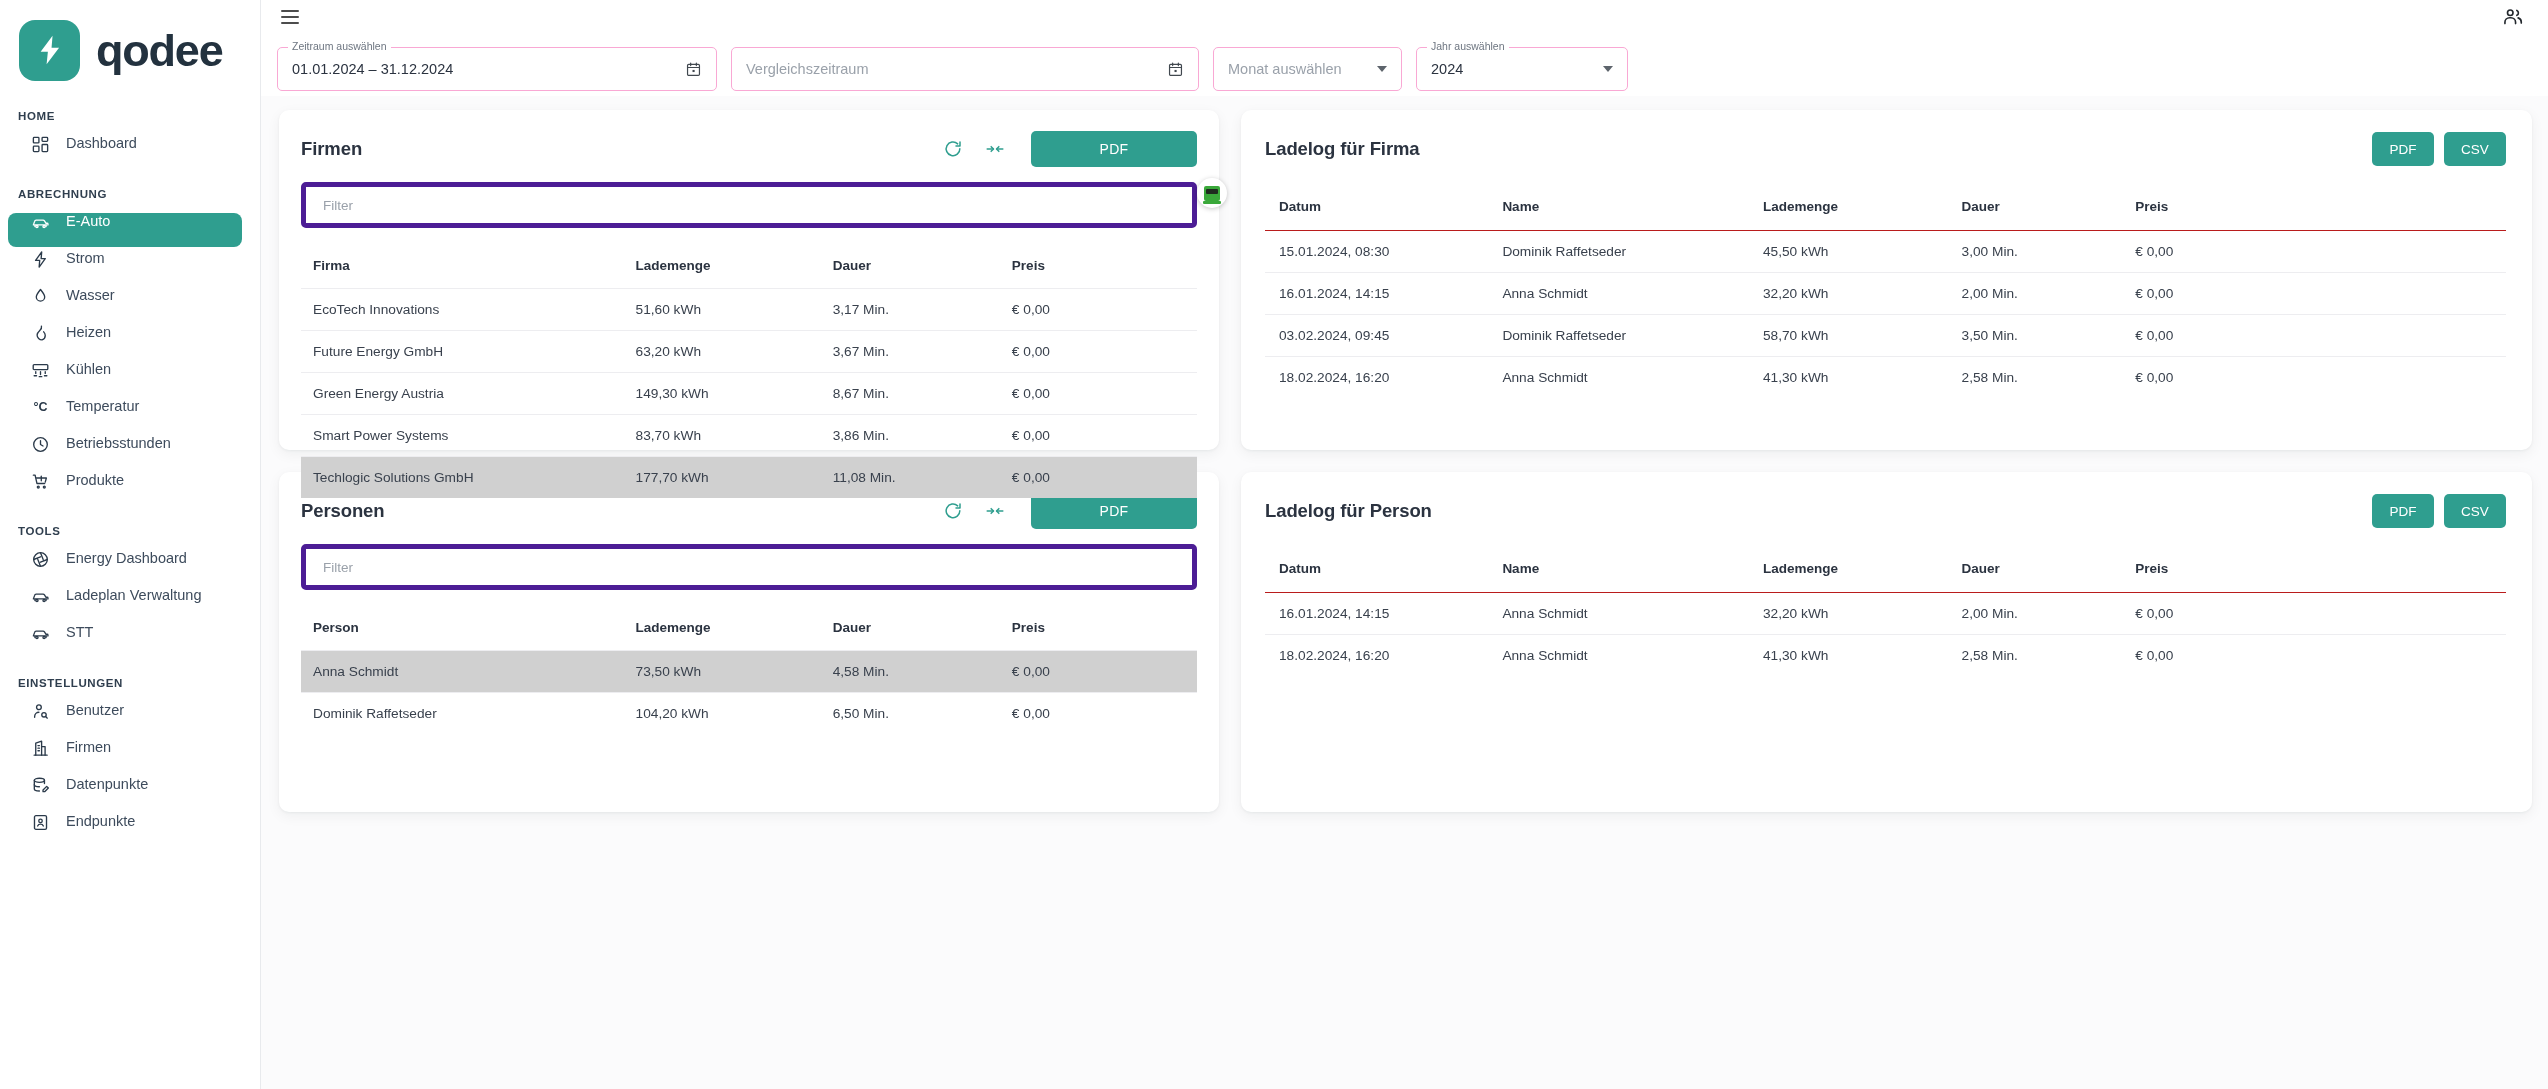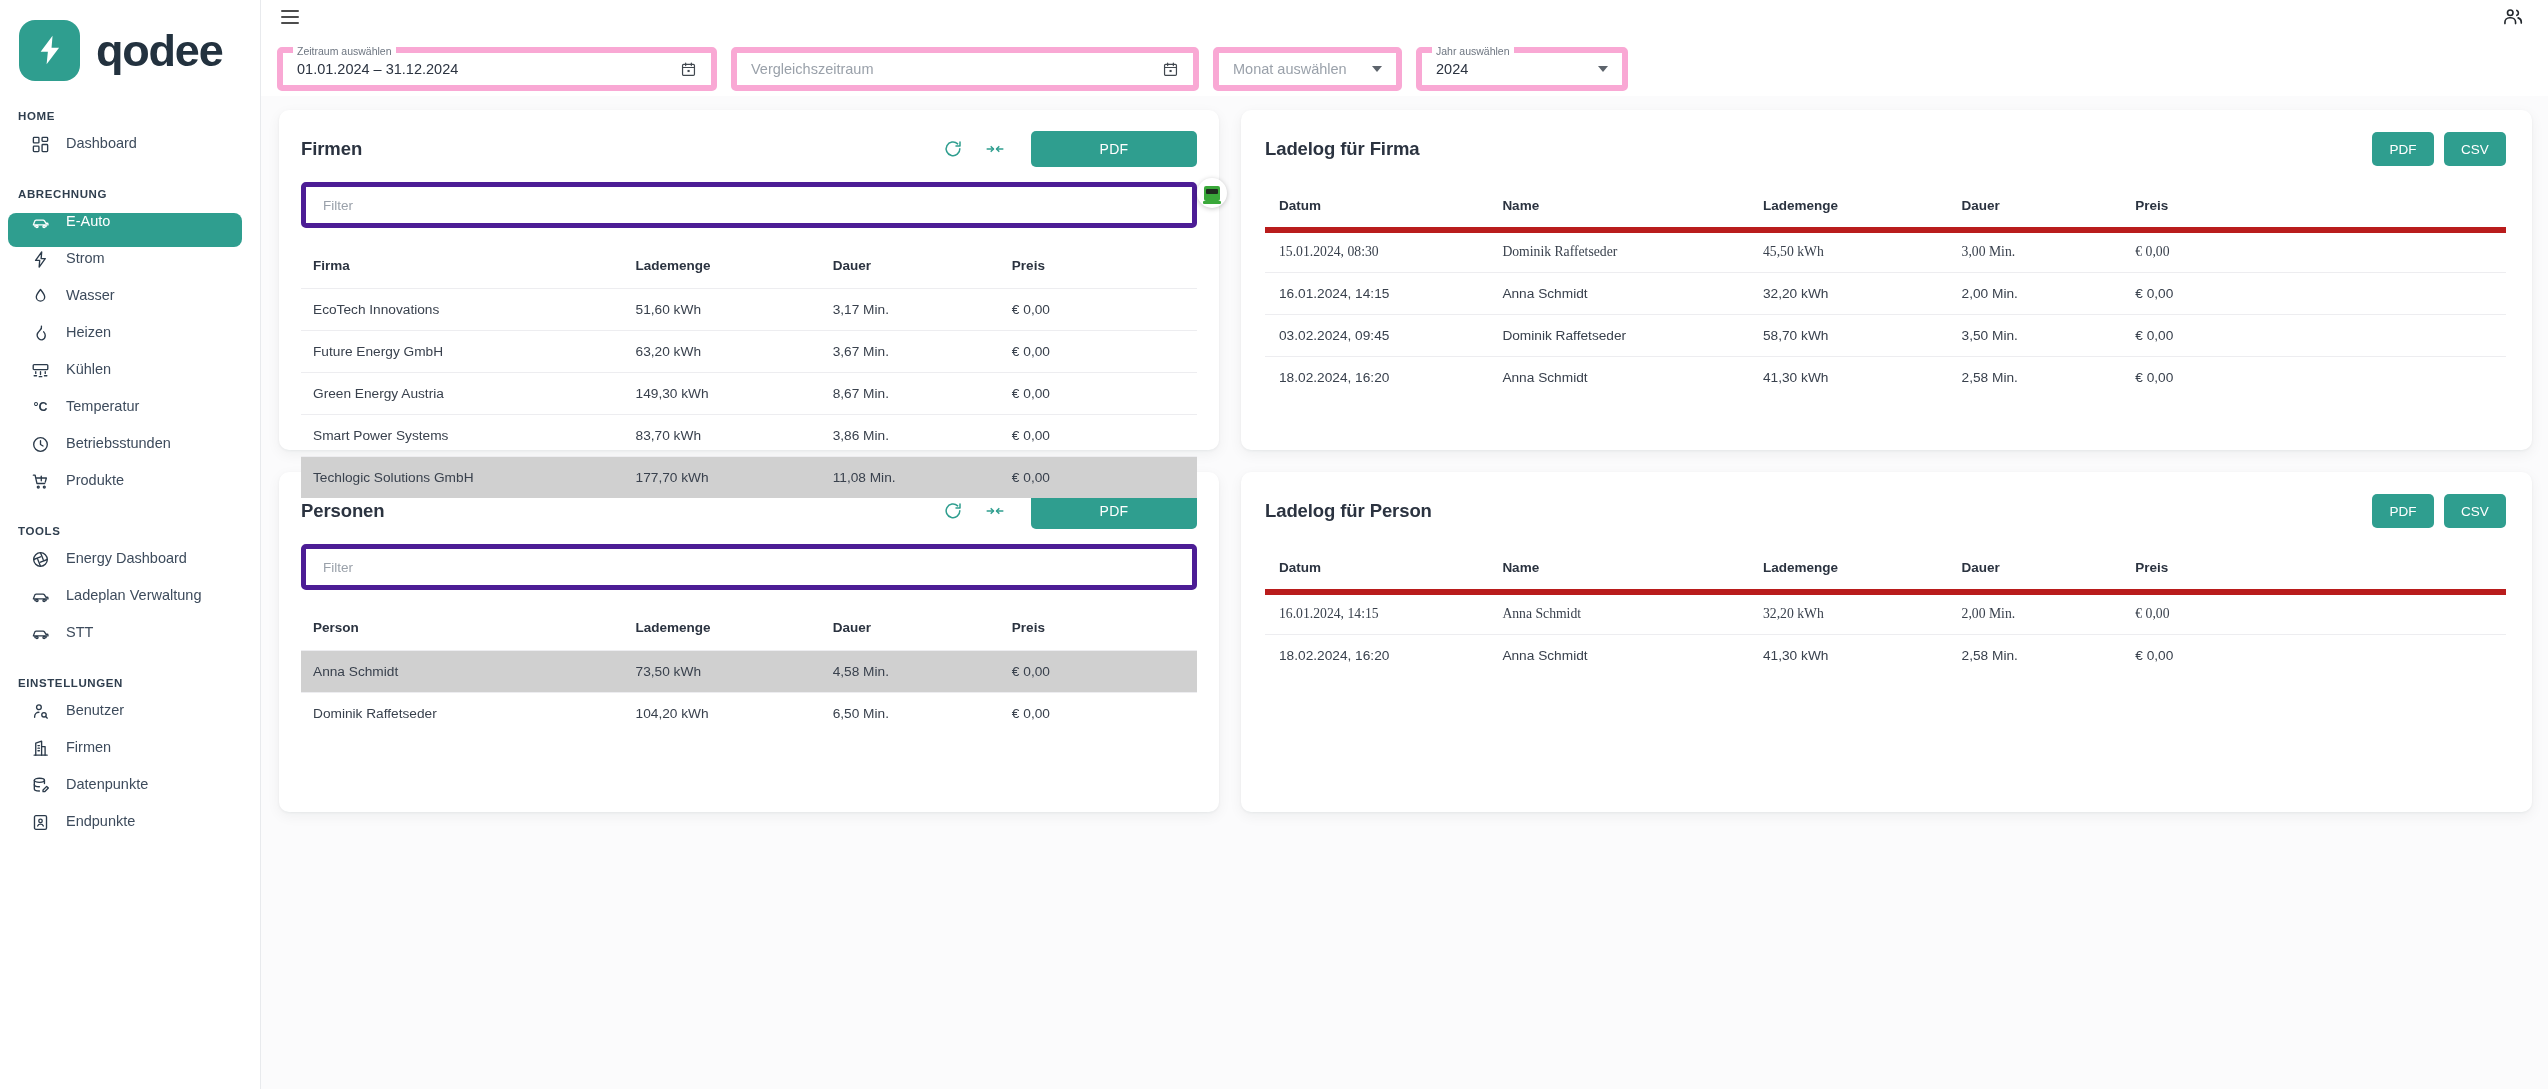--- a/index.html
+++ b/index.html
@@ -115,21 +115,21 @@
     align-items: flex-start;
     gap: 0;
     padding: 13px 12px 0 16px;
     background: #ffffff;
     height: 62px;
     min-height: 62px;
   }
   .field {
     position: relative;
     height: 44px;
-    border: 6px solid #f9a8d4;
+    border: 1px solid #f9a8d4;
     border-radius: 5px;
     background: #ffffff;
     display: flex;
     align-items: center;
     padding: 0 14px;
     margin-right: 14px;
   }
   .field.f-range { width: 440px; }
   .field.f-compare { width: 468px; }
   .field.f-month { width: 189px; }
@@ -279,21 +279,21 @@
   }
   .card-actions-sm { display: flex; gap: 10px; }
 
   .tbl-right { margin-top: 14px; }
   .tbl-right th, .tbl-right td { padding-left: 14px; }
   .tbl-right th:nth-child(1), .tbl-right td:nth-child(1) { width: 18%; }
   .tbl-right th:nth-child(2), .tbl-right td:nth-child(2) { width: 21%; }
   .tbl-right th:nth-child(3), .tbl-right td:nth-child(3) { width: 16%; }
   .tbl-right th:nth-child(4), .tbl-right td:nth-child(4) { width: 14%; }
   .tbl-right th:nth-child(5), .tbl-right td:nth-child(5) { width: 31%; }
-  .tbl-right tbody tr:first-child td { border-top: 6px solid #b91c1c; font-family: Liberation Serif, serif; }
+  .tbl-right tbody tr:first-child td { border-top: 1px solid #b91c1c; }
   .tbl-right th { height: 46px; }
   .tbl-right td { height: 42px; }
 
   
   .ext-badge {
     position: absolute;
     width: 30px; height: 30px;
     border-radius: 50%;
     background: #ffffff;
     box-shadow: 0 1px 5px rgba(0,0,0,.22);

